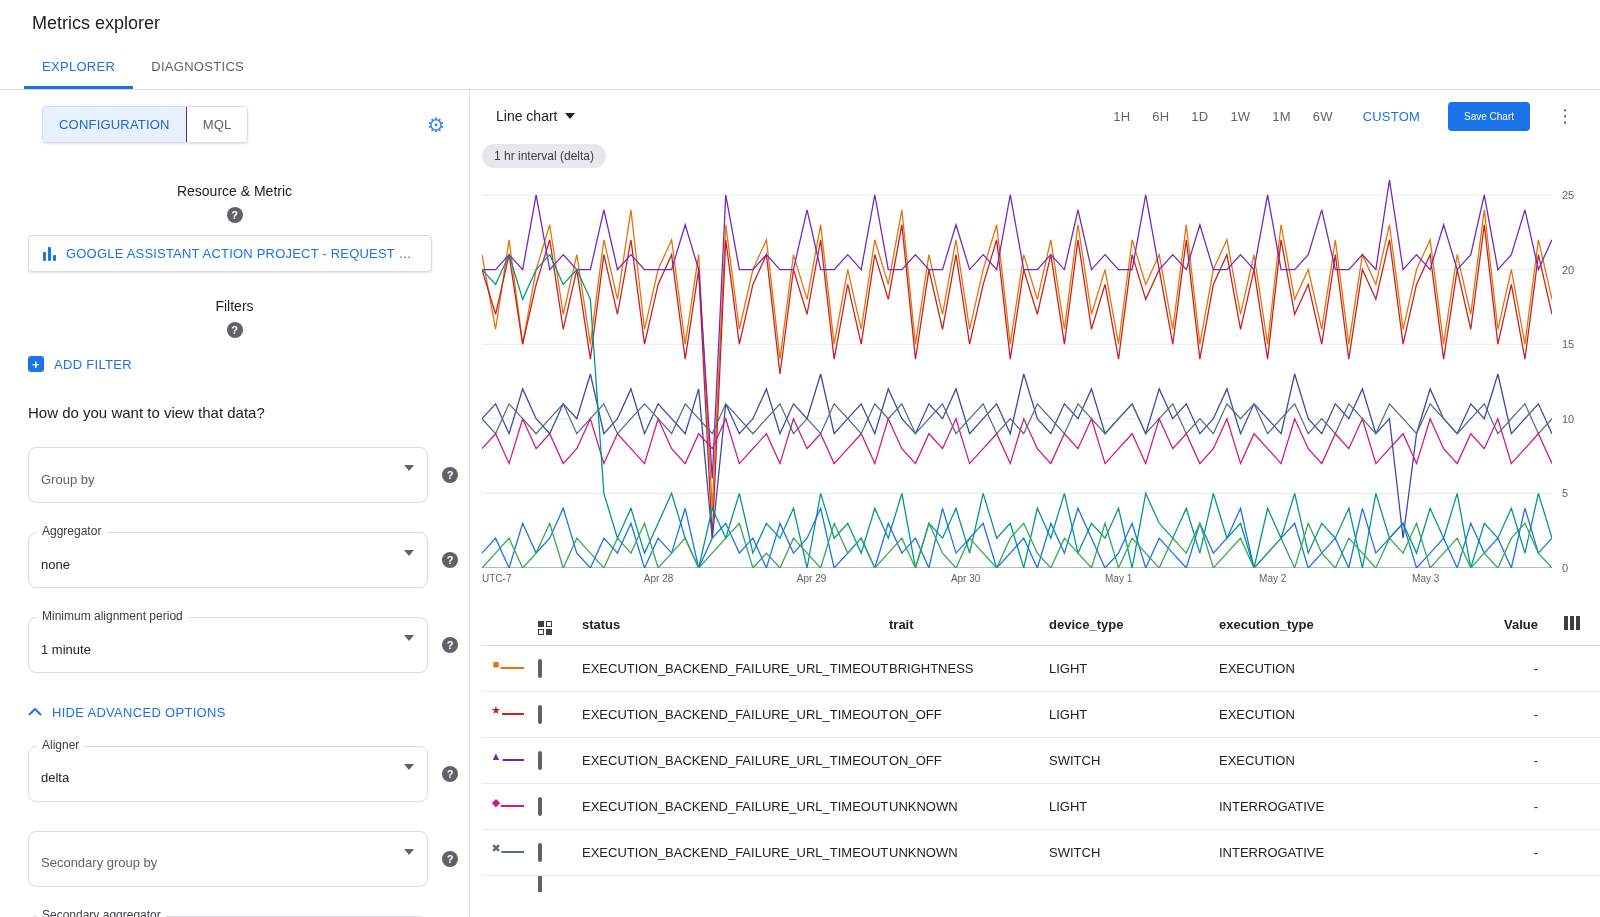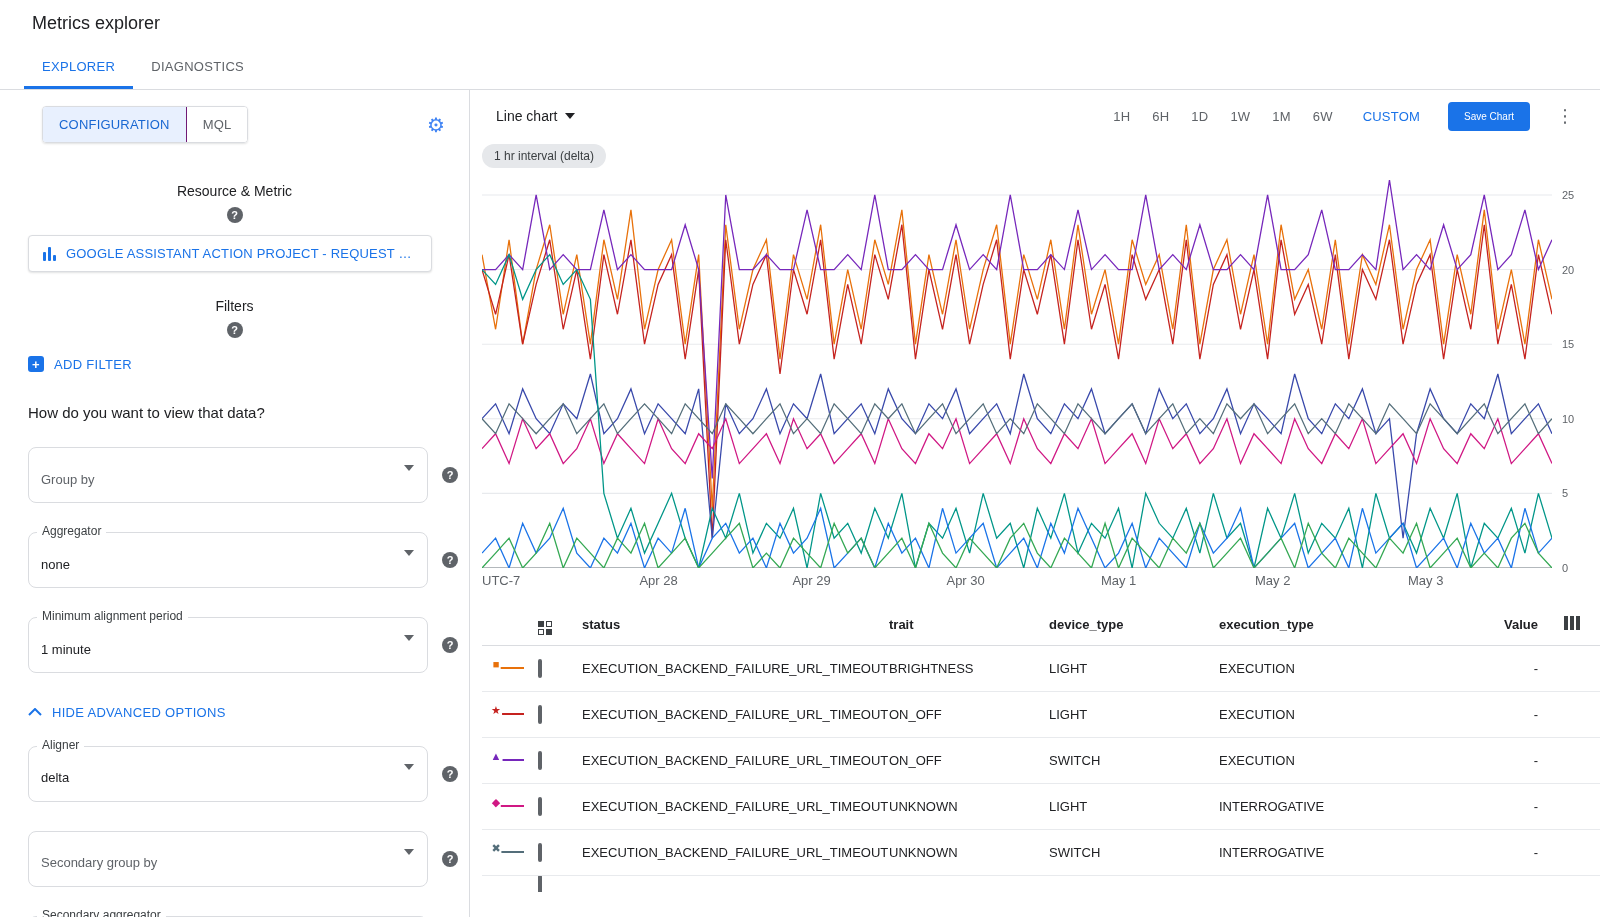--- a/index.html
+++ b/index.html
@@ -77,21 +77,21 @@
   .chip-row { padding:2px 0 8px 12px; }
   .interval-chip { display:inline-block; background:#e6e8eb; color:#3c4043; font-size:12px;
       border-radius:13px; padding:5px 12px; }
 
   .chart-area { padding:4px 14px 0 12px; }
   .chart-flex { display:flex; height:388px; }
   .plot { flex:1; position:relative; }
   .plot svg { position:absolute; inset:0; width:100%; height:100%; }
   .y-axis { width:34px; position:relative; font-size:11px; color:#5f6368; }
   .y-axis span { position:absolute; left:10px; transform:translateY(-50%); }
-  .x-axis { position:relative; height:22px; margin-right:34px; font-size:13px; color:#5f6368; }
+  .x-axis { position:relative; height:22px; margin-right:34px; font-size:10px; color:#5f6368; }
   .x-axis span { position:absolute; top:5px; transform:translateX(-50%); }
   .x-axis span.first { transform:none; }
 
   
   .legend-table { margin:14px 0 0 12px; }
   .t-grid { display:grid; grid-template-columns:56px 44px minmax(0,1fr) 160px 170px 255px 70px 56px;
       align-items:center; }
   .t-head { height:42px; border-bottom:1px solid #dadce0; font-size:13px; font-weight:700; }
   .t-row { height:46px; border-bottom:1px solid #e8eaed; font-size:13px; }
   .t-row.partial { height:16px; overflow:hidden; border-bottom:none; }

